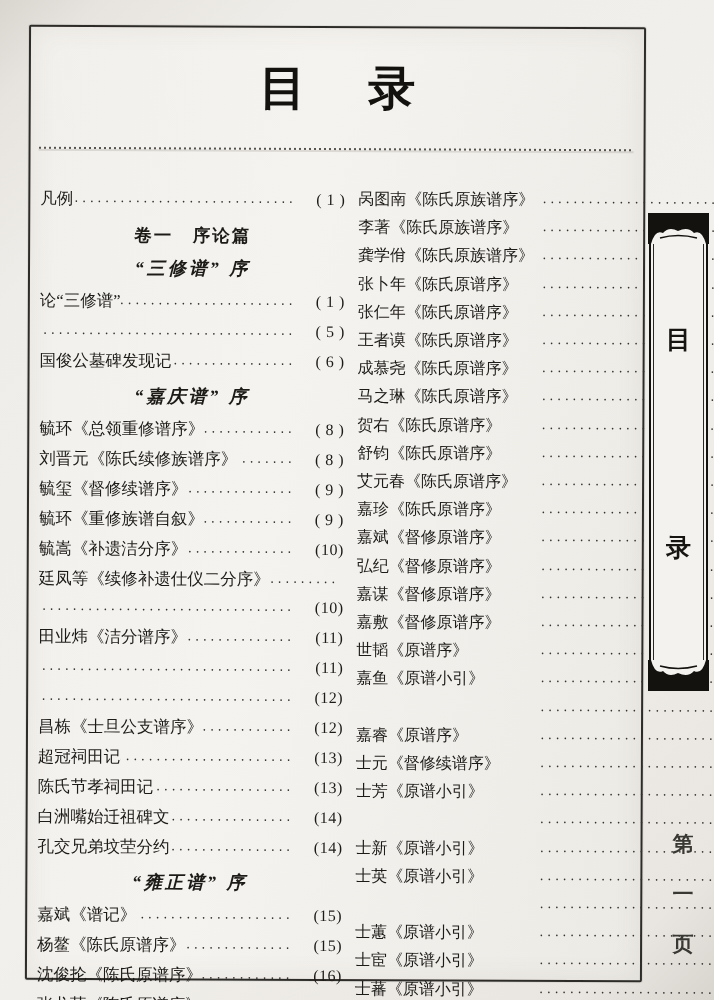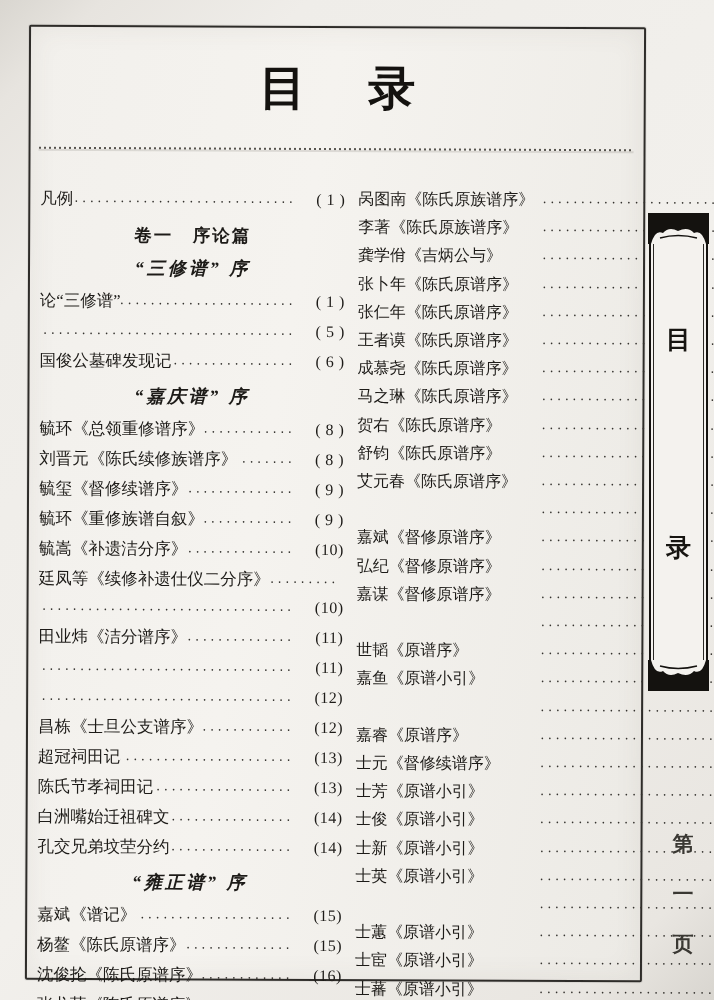--- a/index.html
+++ b/index.html
@@ -217,21 +217,21 @@
       <div class="col col-right">
           <div class="row entry">
             <span class="ttl">呙图南《陈氏原族谱序》</span>
             <span class="lead"></span>
           </div>
           <div class="row entry">
             <span class="ttl">李著《陈氏原族谱序》</span>
             <span class="lead"></span>
           </div>
           <div class="row entry">
-            <span class="ttl">龚学佾《吉炳公与》</span>
+            <span class="ttl">龚学佾《陈氏原族谱序》</span>
             <span class="lead"></span>
           </div>
           <div class="row entry">
             <span class="ttl">张卜年《陈氏原谱序》</span>
             <span class="lead"></span>
           </div>
           <div class="row entry">
             <span class="ttl">张仁年《陈氏原谱序》</span>
             <span class="lead"></span>
           </div>
@@ -253,35 +253,37 @@
           </div>
           <div class="row entry">
             <span class="ttl">舒钧《陈氏原谱序》</span>
             <span class="lead"></span>
           </div>
           <div class="row entry">
             <span class="ttl">艾元春《陈氏原谱序》</span>
             <span class="lead"></span>
           </div>
           <div class="row entry">
+            <span class="ttl">嘉珍《陈氏原谱序》</span>
             <span class="lead"></span>
           </div>
           <div class="row entry">
             <span class="ttl">嘉斌《督修原谱序》</span>
             <span class="lead"></span>
           </div>
           <div class="row entry">
             <span class="ttl">弘纪《督修原谱序》</span>
             <span class="lead"></span>
           </div>
           <div class="row entry">
             <span class="ttl">嘉谋《督修原谱序》</span>
             <span class="lead"></span>
           </div>
           <div class="row entry">
+            <span class="ttl">嘉敷《督修原谱序》</span>
             <span class="lead"></span>
           </div>
           <div class="row entry">
             <span class="ttl">世韬《原谱序》</span>
             <span class="lead"></span>
           </div>
           <div class="row entry">
             <span class="ttl">嘉鱼《原谱小引》</span>
             <span class="lead"></span>
           </div>
@@ -294,21 +296,20 @@
           </div>
           <div class="row entry">
             <span class="ttl">士元《督修续谱序》</span>
             <span class="lead"></span>
           </div>
           <div class="row entry">
             <span class="ttl">士芳《原谱小引》</span>
             <span class="lead"></span>
           </div>
           <div class="row entry">
-            <span class="ttl">士俊《原谱小引》</span>
             <span class="lead"></span>
           </div>
           <div class="row entry">
             <span class="ttl">士新《原谱小引》</span>
             <span class="lead"></span>
           </div>
           <div class="row entry">
             <span class="ttl">士英《原谱小引》</span>
             <span class="lead"></span>
           </div>

